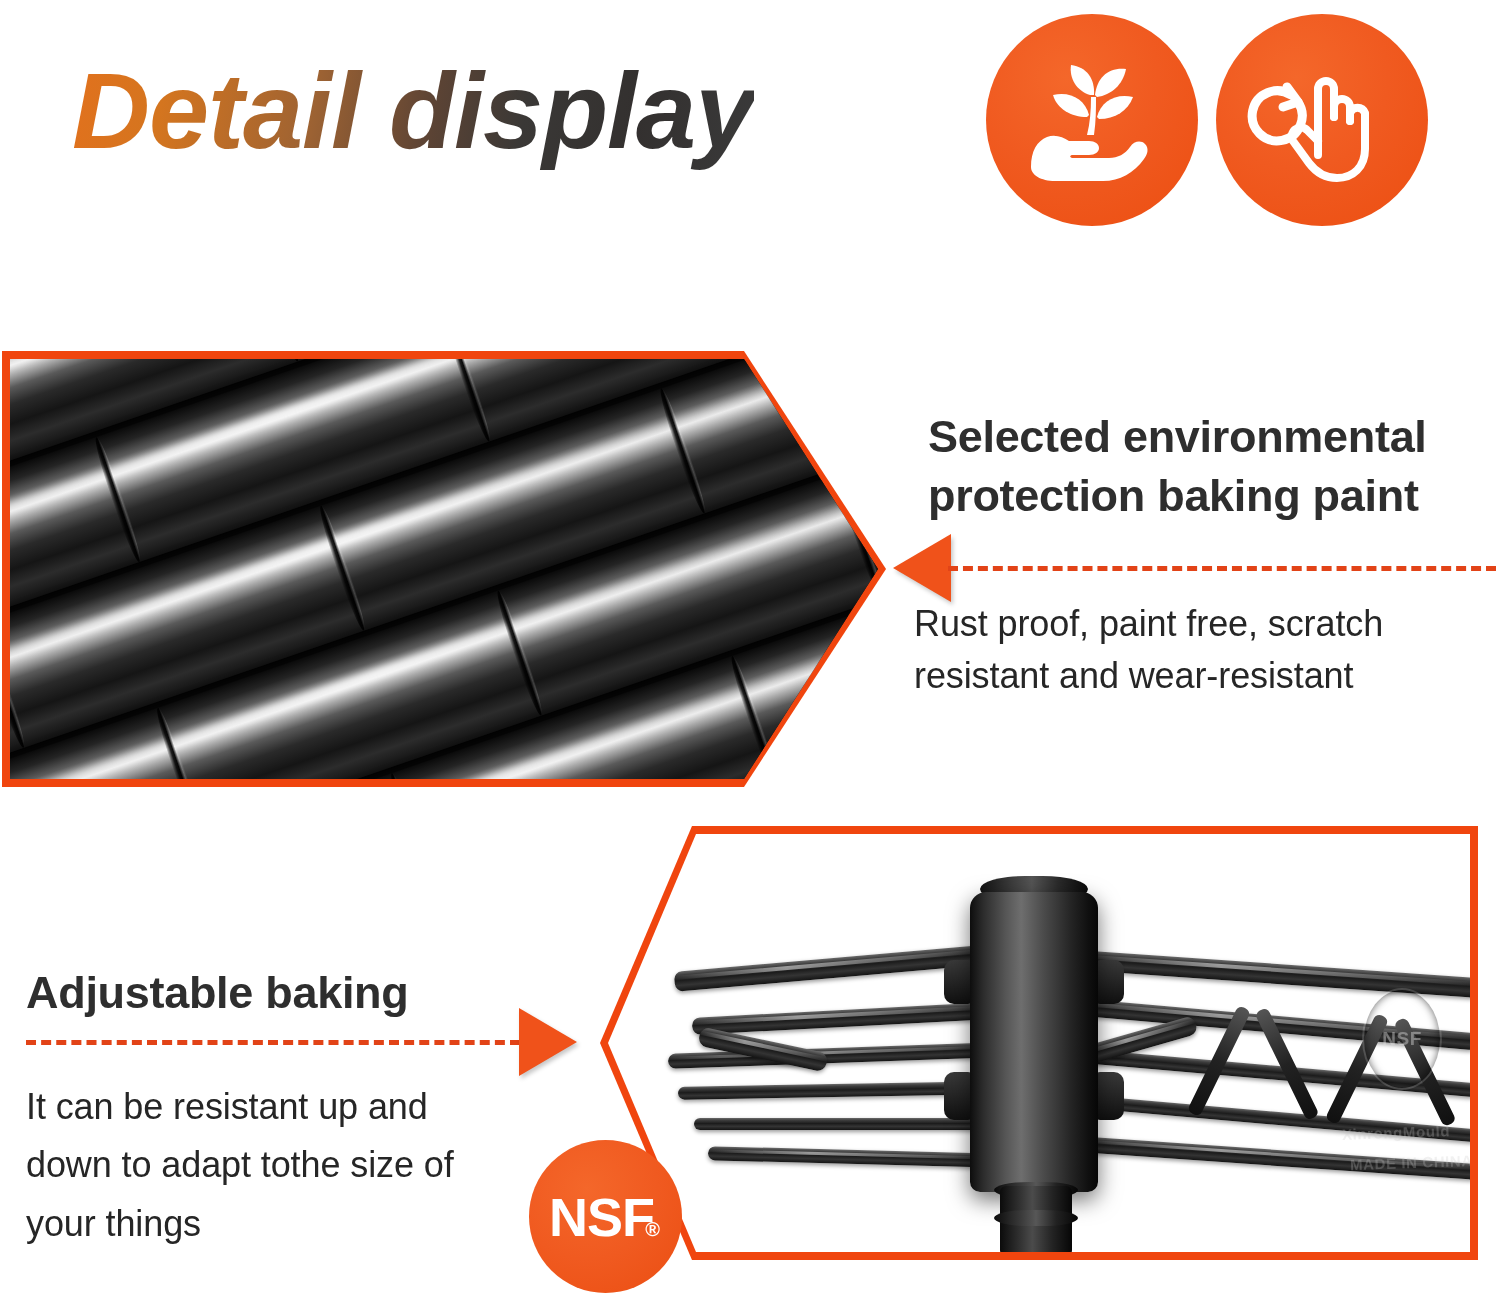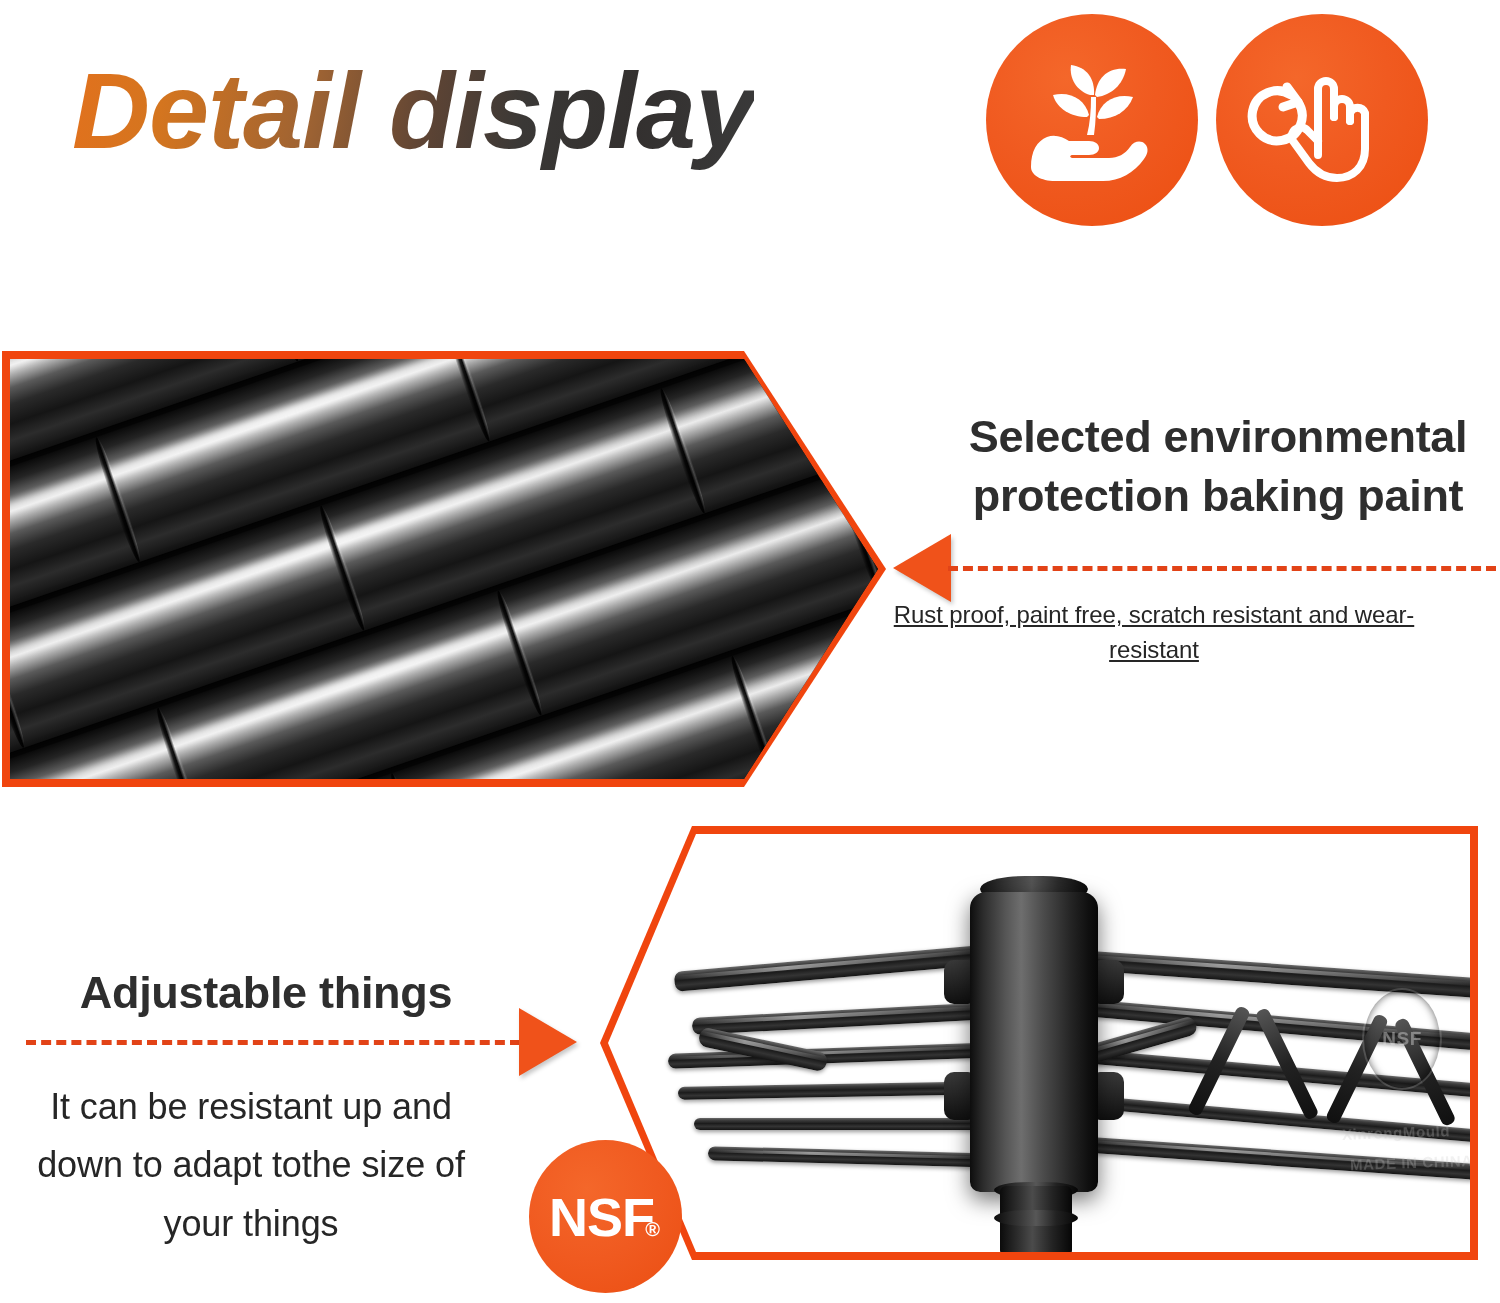--- a/index.html
+++ b/index.html
@@ -10,21 +10,20 @@
   body {
     font-family: "Liberation Sans", sans-serif;
     -webkit-font-smoothing: antialiased;
   }
   #page {
     position: relative;
     width: 1500px;
     height: 1303px;
     background: #ffffff;
     overflow: hidden;
-    text-align: center;
   }
 
   
   #header {
     position: absolute;
     left: 0;
     top: 0;
     width: 1500px;
     height: 240px;
   }
@@ -190,29 +189,28 @@
   }
   #paint-heading {
     font-size: 45px;
     font-weight: bold;
     color: #2E2E2E;
     line-height: 1.30;
     letter-spacing: -0.3px;
   }
   #paint-sub {
     position: absolute;
-    left: 884px;
+    left: 914px;
     top: 598px;
     width: 540px;
-    font-size: 24px;
+    font-size: 36px;
     font-weight: normal;
     color: #262626;
     line-height: 1.45;
     letter-spacing: -0.1px;
-    text-decoration: underline;
   }
 
   
   #adjust-text {
     position: absolute;
     left: 26px;
     top: 966px;
     width: 480px;
   }
   #adjust-heading {
@@ -498,21 +496,21 @@
 
   <div id="paint-arrow"></div>
   <div id="paint-dash"></div>
 
   <div id="paint-text">
     <div id="paint-heading">Selected environmental protection baking paint</div>
   </div>
   <div id="paint-sub">Rust proof, paint free, scratch resistant and wear-resistant</div>
 
   <div id="adjust-text">
-    <div id="adjust-heading">Adjustable things</div>
+    <div id="adjust-heading">Adjustable baking</div>
   </div>
   <div id="adjust-dash"></div>
   <div id="adjust-arrow"></div>
   <div id="adjust-sub">It can be resistant up and down to adapt tothe size of your things</div>
 
   <div id="panel-post">
     <div id="panel-post-inner">
       <div id="shelf-scene">
 
         <div class="shelf-wire hl" style="left:84px; top:176px; width:300px; height:17px; transform:rotate(-3deg);"></div>

